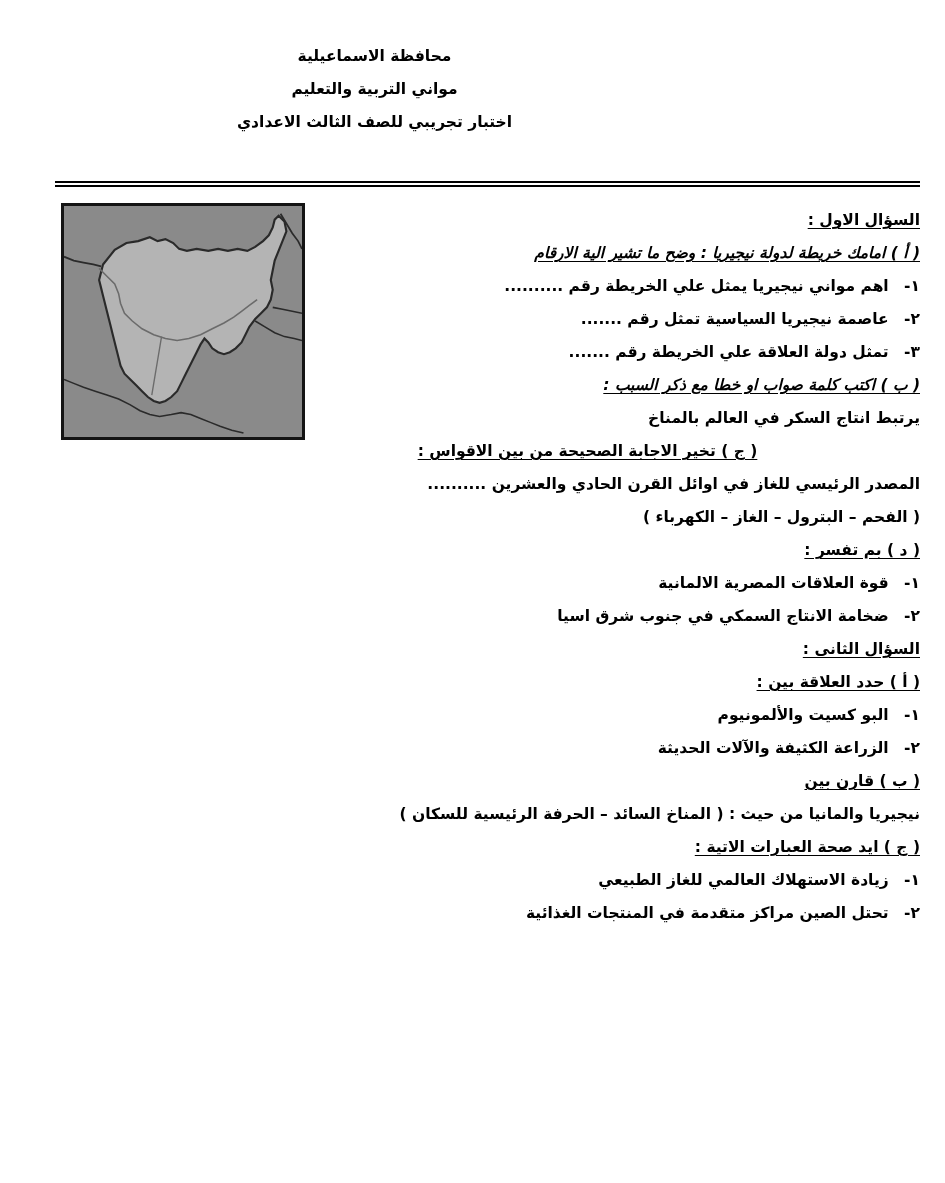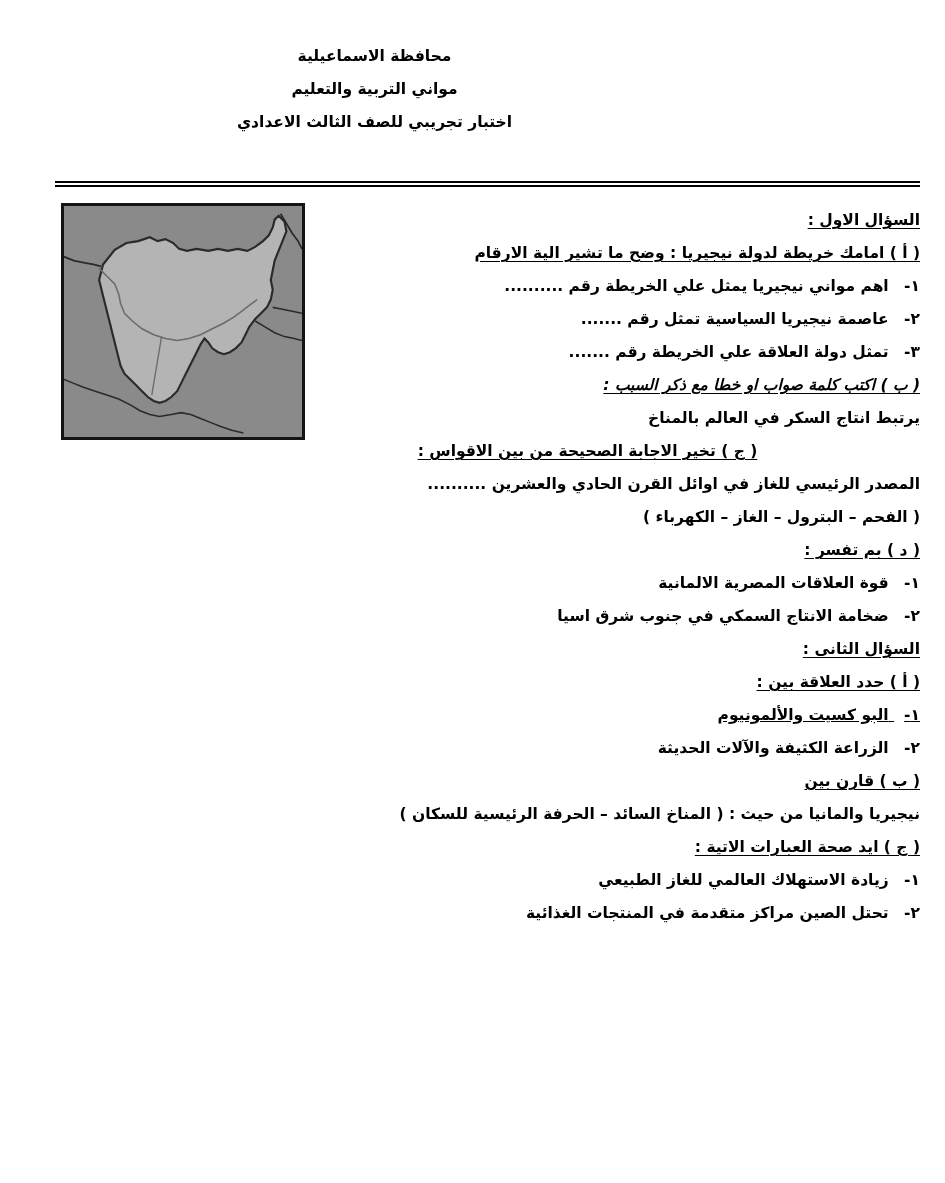--- a/index.html
+++ b/index.html
@@ -81,34 +81,34 @@
     white-space: nowrap;
     padding-left: 0;
   }
   .ln.u {
     text-decoration: underline;
     text-underline-offset: 3px;
   }
   .ln.item     { padding-left: 60px; }
   .ln.item2    { padding-left: 95px; }
   .ln.item3    { padding-left: 105px; }
-  .ln.head-a   { padding-left: 10px; }
+  .ln.head-a   { padding-left: 10px; font-style: italic; }
   .ln.opts     { padding-left: 225px; }
   .ln.q-title  { padding-left: 0; }
   .ln.hd-sub   { padding-left: 290px; }
   .ln.hd-sub2  { padding-left: 320px; }
   .ln.hd-sub3  { padding-left: 230px; text-align: center; }
   .ln.hd-sub4  { padding-left: 250px; }
   .ln.hd-sub5  { padding-left: 330px; }
   .ln.hd-sub6  { padding-left: 180px; font-style: italic; }
   .ln.cmp      { padding-left: 0; }
   .ln.mid-m    { padding-left: 200px; }
   .ln.d1       { padding-left: 185px; }
   .ln.d2       { padding-left: 130px; }
-  .ln.r1       { padding-left: 260px; text-decoration: underline; }
+  .ln.r1       { padding-left: 260px; }
   .ln.r2       { padding-left: 215px; }
   .ln.v1       { padding-left: 180px; }
   .ln.v2       { padding-left: 135px; }
   .ln.q2title  { padding-left: 655px; }
   .num { margin-left: 10px; }
 </style>
 </head>
 <body>
 
 <div class="doc-header">

